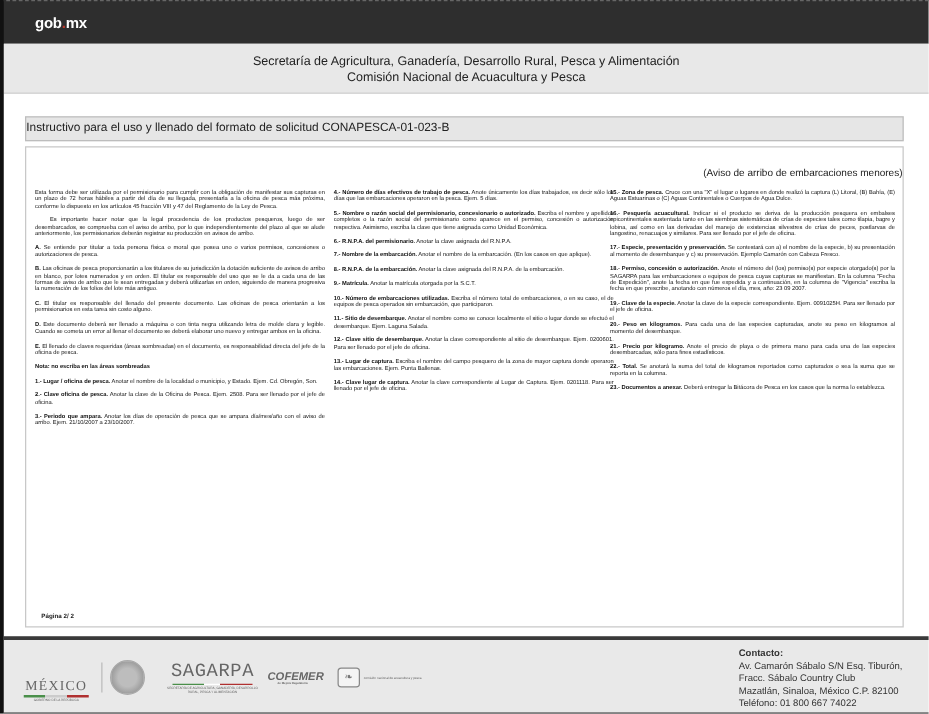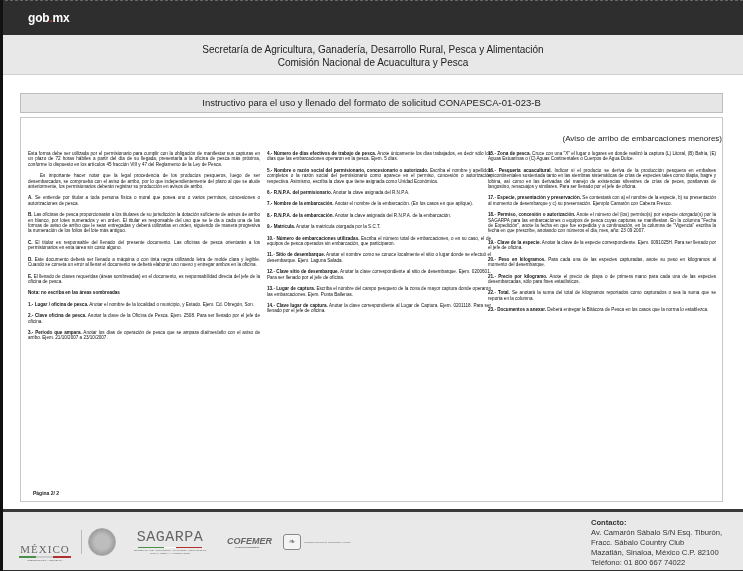--- a/index.html
+++ b/index.html
@@ -12,21 +12,21 @@
             border-top: 1px dashed #666; }
   .topbar .logo { position: absolute; left: 28px; top: 10px; color: #fff; font-size: 12px; font-weight: bold; letter-spacing: -0.2px; text-align: center; }
   .topbar .logo .dot { color: #c0392b; }
 
   .agency-band { position: absolute; left: 3px; top: 35px; width: 740px; height: 40px; background: #e8e8e8;
                  border-bottom: 1px solid #cfcfcf; text-align: center; }
   .agency-band .l1 { position: absolute; left: 0; right: 0; top: 9px; font-size: 10px; color: #222; }
   .agency-band .l2 { position: absolute; left: 0; right: 0; top: 22px; font-size: 10px; color: #222; }
 
   .doc-title-bar { position: absolute; left: 20px; top: 93px; width: 703px; height: 20px; background: #e6e6e6;
-                   border: 1px solid #bdbdbd; text-align: center; font-size: 9.5px; line-height: 18px; color: #222; }
+                   border: 1px solid #bdbdbd; font-size: 9.5px; line-height: 18px; color: #222; }
 
   .doc-page { position: absolute; left: 20px; top: 117px; width: 703px; height: 385px; background: #fff;
               border: 1px solid #c8c8c8; }
   .doc-subtitle { position: absolute; left: 0; right: 0; top: 16px; text-align: right; font-size: 8px; color: #222; }
 
   .col { position: absolute; top: 33px; font-size: 4.6px; line-height: 5.4px; color: #111; text-align: justify; }
   .col1 { left: 7px; width: 232px; }
   .col2 { left: 246px; width: 224px; }
   .col3 { left: 467px; width: 228px; top: 33px; }
   .para { margin-bottom: 6px; }
@@ -40,21 +40,21 @@
   .logo-mexico { width: 60px; text-align: center; }
   .logo-mexico .name { font-family: "Liberation Serif", serif; font-size: 11px; color: #666; letter-spacing: 1px; margin-top: 20px; }
   .logo-mexico .stripe { height: 2px; margin: 1px 4px; background: linear-gradient(90deg,#4a8f4a 33%,#ccc 33%,#ccc 66%,#b03030 66%); }
   .logo-mexico .sub { font-size: 2.5px; color: #666; }
   .divider-v { width: 1px; height: 24px; background: #bbb; margin: 0 6px; }
   .seal { width: 28px; height: 28px; border-radius: 50%; background: radial-gradient(circle,#bdbdbd 40%,#9e9e9e 70%,#d0d0d0 100%); border: 1px solid #aaa; }
   .logo-sagarpa { margin-left: 14px; width: 80px; text-align: center; }
   .logo-sagarpa .name { font-family: Liberation Mono, monospace; font-size: 15px; color: #666; letter-spacing: 0.5px; }
   .logo-sagarpa .stripe { height: 1px; margin: 1px 8px; background: linear-gradient(90deg,#4a8f4a 40%,#fff 40%,#fff 60%,#b03030 60%); }
   .logo-sagarpa .sub { font-size: 2.5px; color: #666; line-height: 3px; }
-  .logo-cofemer { margin-left: 17px; width: 40px; text-align: center; font-weight: bold; font-style: italic; font-size: 9px; color: #666; }
+  .logo-cofemer { margin-left: 4px; width: 40px; text-align: center; font-weight: bold; font-style: italic; font-size: 9px; color: #666; }
   .logo-cofemer .sub { font-size: 2.3px; font-style: normal; }
   .logo-conapesca { margin-left: 16px; display: flex; align-items: center; }
   .logo-conapesca .box { width: 18px; height: 16px; border: 1px solid #888; border-radius: 3px; background: #f4f4f4; font-size: 8px; color: #777; text-align: center; line-height: 14px; }
   .logo-conapesca .sub { font-size: 2.5px; color: #666; margin-left: 3px; line-height: 3px; }
 
   .contact { position: absolute; left: 588px; top: 6px; font-size: 7.6px; line-height: 10px; color: #333; }
   .contact .title { font-weight: bold; }
 </style>
 </head>
 <body>

